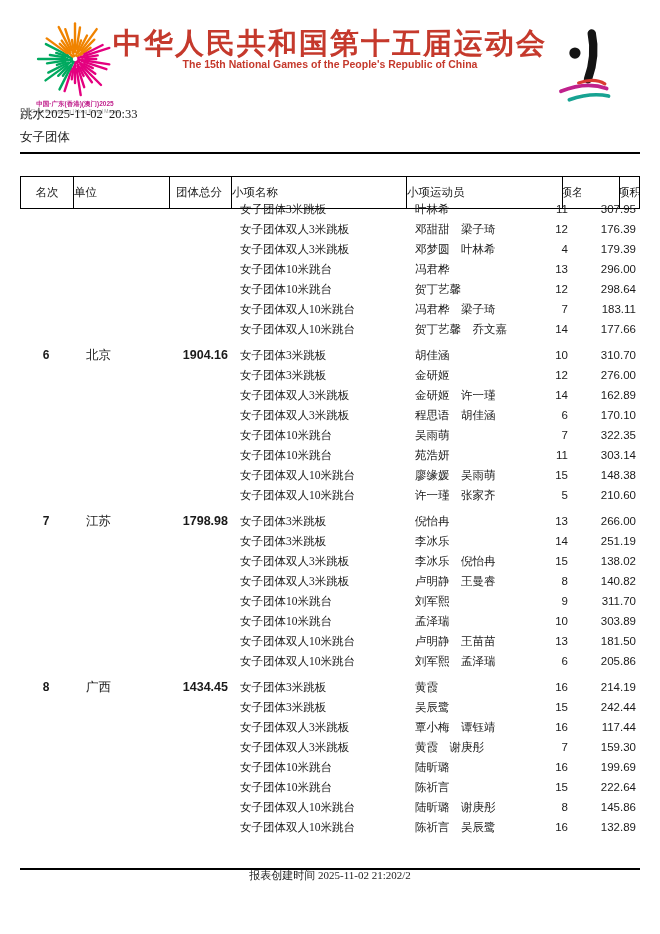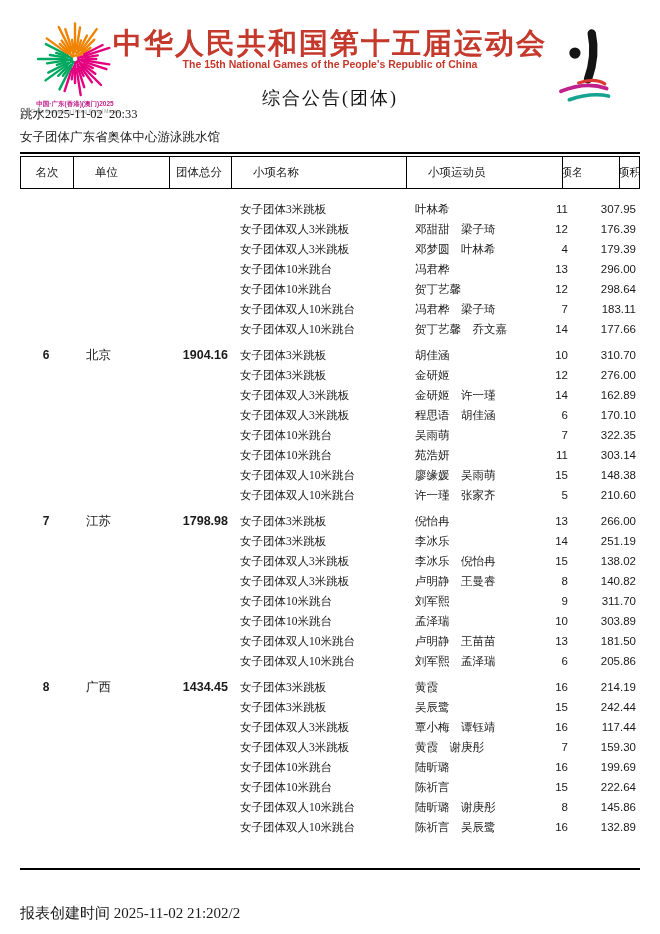--- a/index.html
+++ b/index.html
@@ -21,47 +21,47 @@
     font-size:10.5px;color:#c5392c;margin-top:2px;white-space:nowrap;}
   .bulletin-title{font-size:18px;letter-spacing:2px;color:#111;margin-top:16px;white-space:nowrap;}
   .pictogram{position:absolute;right:30px;top:26px;width:84px;height:84px;}
   
   .meta{position:absolute;left:20px;right:20px;top:103px;font-size:12.5px;}
   .meta-row{display:flex;justify-content:flex-start;line-height:23px;height:23px;}
   .pre{white-space:pre;}
   .top-rule{position:absolute;left:20px;right:20px;top:152px;border-top:2px solid #000;}
   
   .thead{
-    position:absolute;left:20px;top:156px;width:618px;height:31px;
+    position:absolute;left:20px;top:176px;width:618px;height:31px;
     display:grid;grid-template-columns:52px 96px 62px 175px 118px 57px 58px;
     border:1px solid #000;font-size:11.5px;
   }
-  .thead .hc{display:flex;align-items:center;border-left:1px solid #000;padding-left:21px;white-space:nowrap;overflow:hidden;}
+  .thead .hc{display:flex;align-items:center;border-left:1px solid #000;padding-left:0;white-space:nowrap;overflow:hidden;}
   .thead .hc0{justify-content:center;padding-left:0;border-left:none;}
   .thead .hc2{padding-left:6px;}
   .thead .hc5,.thead .hc6{justify-content:center;padding-left:0;margin-left:38px;}
   .tbody{position:absolute;left:20px;top:199px;width:620px;}
   .block{display:grid;grid-template-columns:52px 96px 62px 410px;align-items:start;}
   .block + .block{margin-top:6px;}
   .c-rank{font-family:"Liberation Sans","DejaVu Sans",sans-serif;font-weight:bold;
     font-size:12px;text-align:center;line-height:20px;}
   .c-unit{font-size:12.5px;padding-left:14px;line-height:20px;}
   .c-total{font-family:"Liberation Sans","DejaVu Sans",sans-serif;font-weight:bold;
     font-size:12.5px;text-align:right;padding-right:2px;line-height:20px;}
   .events{grid-column:4;}
   .erow{display:grid;grid-template-columns:175px 118px 57px 60px;height:20px;line-height:20px;}
   .e-name{font-size:11.5px;padding-left:10px;white-space:nowrap;overflow:hidden;}
   .e-ath{font-size:11.5px;padding-left:10px;white-space:pre;overflow:hidden;}
   .e-rank,.e-score{font-family:"Liberation Sans","DejaVu Sans",sans-serif;font-size:11.5px;text-align:right;}
   .e-rank{padding-right:12px;}
   .e-score{padding-right:4px;text-align:right;}
   
   .footer-rule{position:absolute;left:20px;right:20px;top:868px;border-top:2px solid #000;}
-  .footer{position:absolute;left:20px;right:20px;top:906px;display:flex;justify-content:flex-start;
-    font-size:15px;line-height:14px;}
+  .footer{position:absolute;left:20px;right:20px;top:868px;display:flex;justify-content:center;
+    font-size:11px;line-height:14px;}
 </style>
 </head>
 <body>
 
 <div class="page">
 
   <div class="emblem">
     <svg width="82" height="82" viewBox="0 0 82 82">
       <g id="burst" transform="translate(41,41)">
           <line x1="0.0" y1="-7.0" x2="0.0" y2="-35.6" stroke="#f08300" stroke-width="2.4" stroke-linecap="round"></line>
@@ -106,41 +106,39 @@
           <line x1="-1.2" y1="-7.8" x2="-3.0" y2="-19.0" stroke="#f08300" stroke-width="2.4" stroke-linecap="round"></line>
         </g>
     </svg>
     <div class="emblem-caption">中国·广东(香港)(澳门)2025</div>
     <div class="emblem-subcaption">China Guangdong | Hong Kong | Macau</div>
   </div>
 
   <div class="title-block">
     <div class="title-cn">中华人民共和国第十五届运动会</div>
     <div class="title-en">The 15th National Games of the People's Republic of China</div>
-    <div class="bulletin-title">综合公告(团体)</div>
   </div>
 
   <div class="pictogram">
     <svg width="84" height="84" viewBox="0 0 84 90">
       <circle cx="28" cy="29" r="6" fill="#141414"></circle>
       <path d="M46,8 Q51,32 42,57" stroke="#141414" stroke-width="9" fill="none" stroke-linecap="round"></path>
       <path d="M32,61 Q49,55 60,62" stroke="#d93a31" stroke-width="3.5" fill="none" stroke-linecap="round"></path>
       <path d="M13,70 Q40,59 62,67" stroke="#c0218c" stroke-width="4" fill="none" stroke-linecap="round"></path>
       <path d="M22,79 Q45,71 64,75" stroke="#17a392" stroke-width="4" fill="none" stroke-linecap="round"></path>
     </svg>
   </div>
 
   <div class="meta">
     <div class="meta-row">
       <span>跳水</span>
       <span class="pre">2025-11-02  20:33</span>
     </div>
     <div class="meta-row">
       <span>女子团体</span>
-      <span>广东省奥体中心游泳跳水馆</span>
     </div>
   </div>
 
   <div class="top-rule"></div>
 
   <div class="thead">
       <div class="hc hc0">名次</div>
       <div class="hc hc1">单位</div>
       <div class="hc hc2">团体总分</div>
       <div class="hc hc3">小项名称</div>

